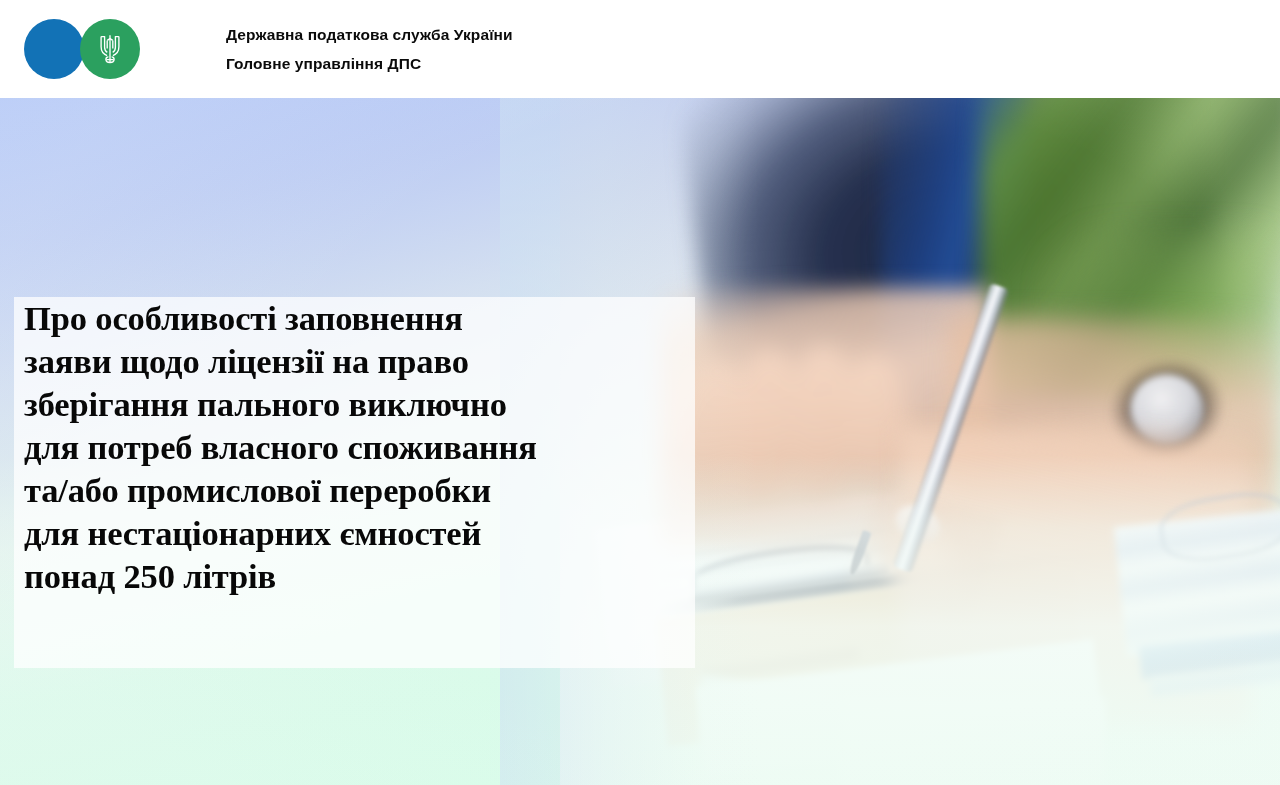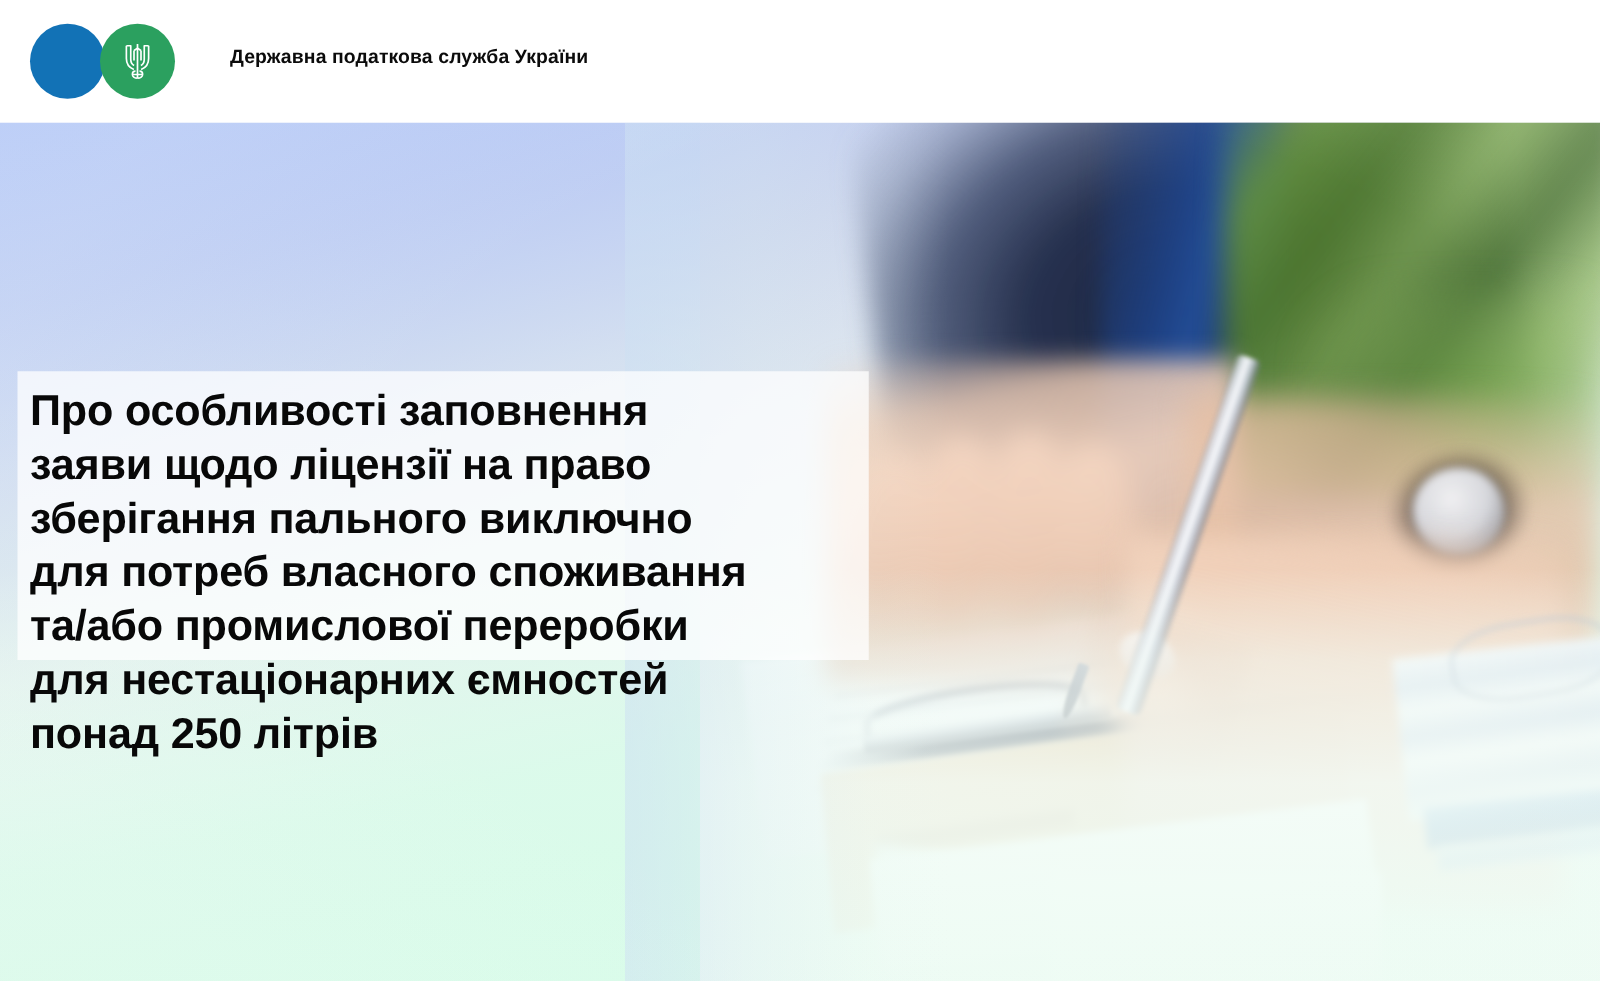--- a/index.html
+++ b/index.html
@@ -22,20 +22,21 @@
   
   #header-bar {
     position: absolute;
     left: 0; top: 0;
     width: 1280px;
     height: 98px;
     background: #ffffff;
     display: flex;
     align-items: center;
     z-index: 40;
+    gap: 42px;
   }
 
   #logo-mark {
     position: relative;
     width: 130px;
     height: 60px;
     margin-left: 24px;
     flex: none;
   }
 
@@ -486,24 +487,25 @@
         rgba(224,244,240,0.08) 75%,
         rgba(230,248,242,0) 100%);
   }
 
   
   #title-panel {
     position: absolute;
     left: 14px;
     top: 297px;
     width: 681px;
-    height: 231px;
+    height: 371px;
     background: rgba(255,255,255,0.74);
     z-index: 30;
-    padding: 11px 0 0 10px;
+    padding: 0 0 0 10px;
+    font-family: Liberation Serif, serif;
   }
 
   #title-text {
     font-size: 34.5px;
     font-weight: bold;
     line-height: 1.245;
     color: #080808;
     letter-spacing: -0.15px;
     white-space: pre-line;
   }
@@ -531,20 +533,21 @@
             <path d="M16.8 8.4 L16.8 16.4"></path>
             <path d="M11.2 8.4 L14 6.6 L16.8 8.4"></path>
             <path d="M10.4 27.6 L17.6 27.6"></path>
           </svg>
         </span>
       </div>
     </div>
 
     <div id="header-text">
       <div class="hdr-line" id="hdr-org">Державна податкова служба України</div>
+      <div class="hdr-line">Головне управління ДПС</div>
     </div>
 
   </div>
 
   <div id="photo-area">
     <div class="ph" id="ph-base"></div>
     <div class="ph" id="ph-shirt"></div>
     <div class="ph" id="ph-shirt-stripe"></div>
     <div class="ph" id="ph-plant"></div>
     <div class="ph" id="ph-plant2"></div>

